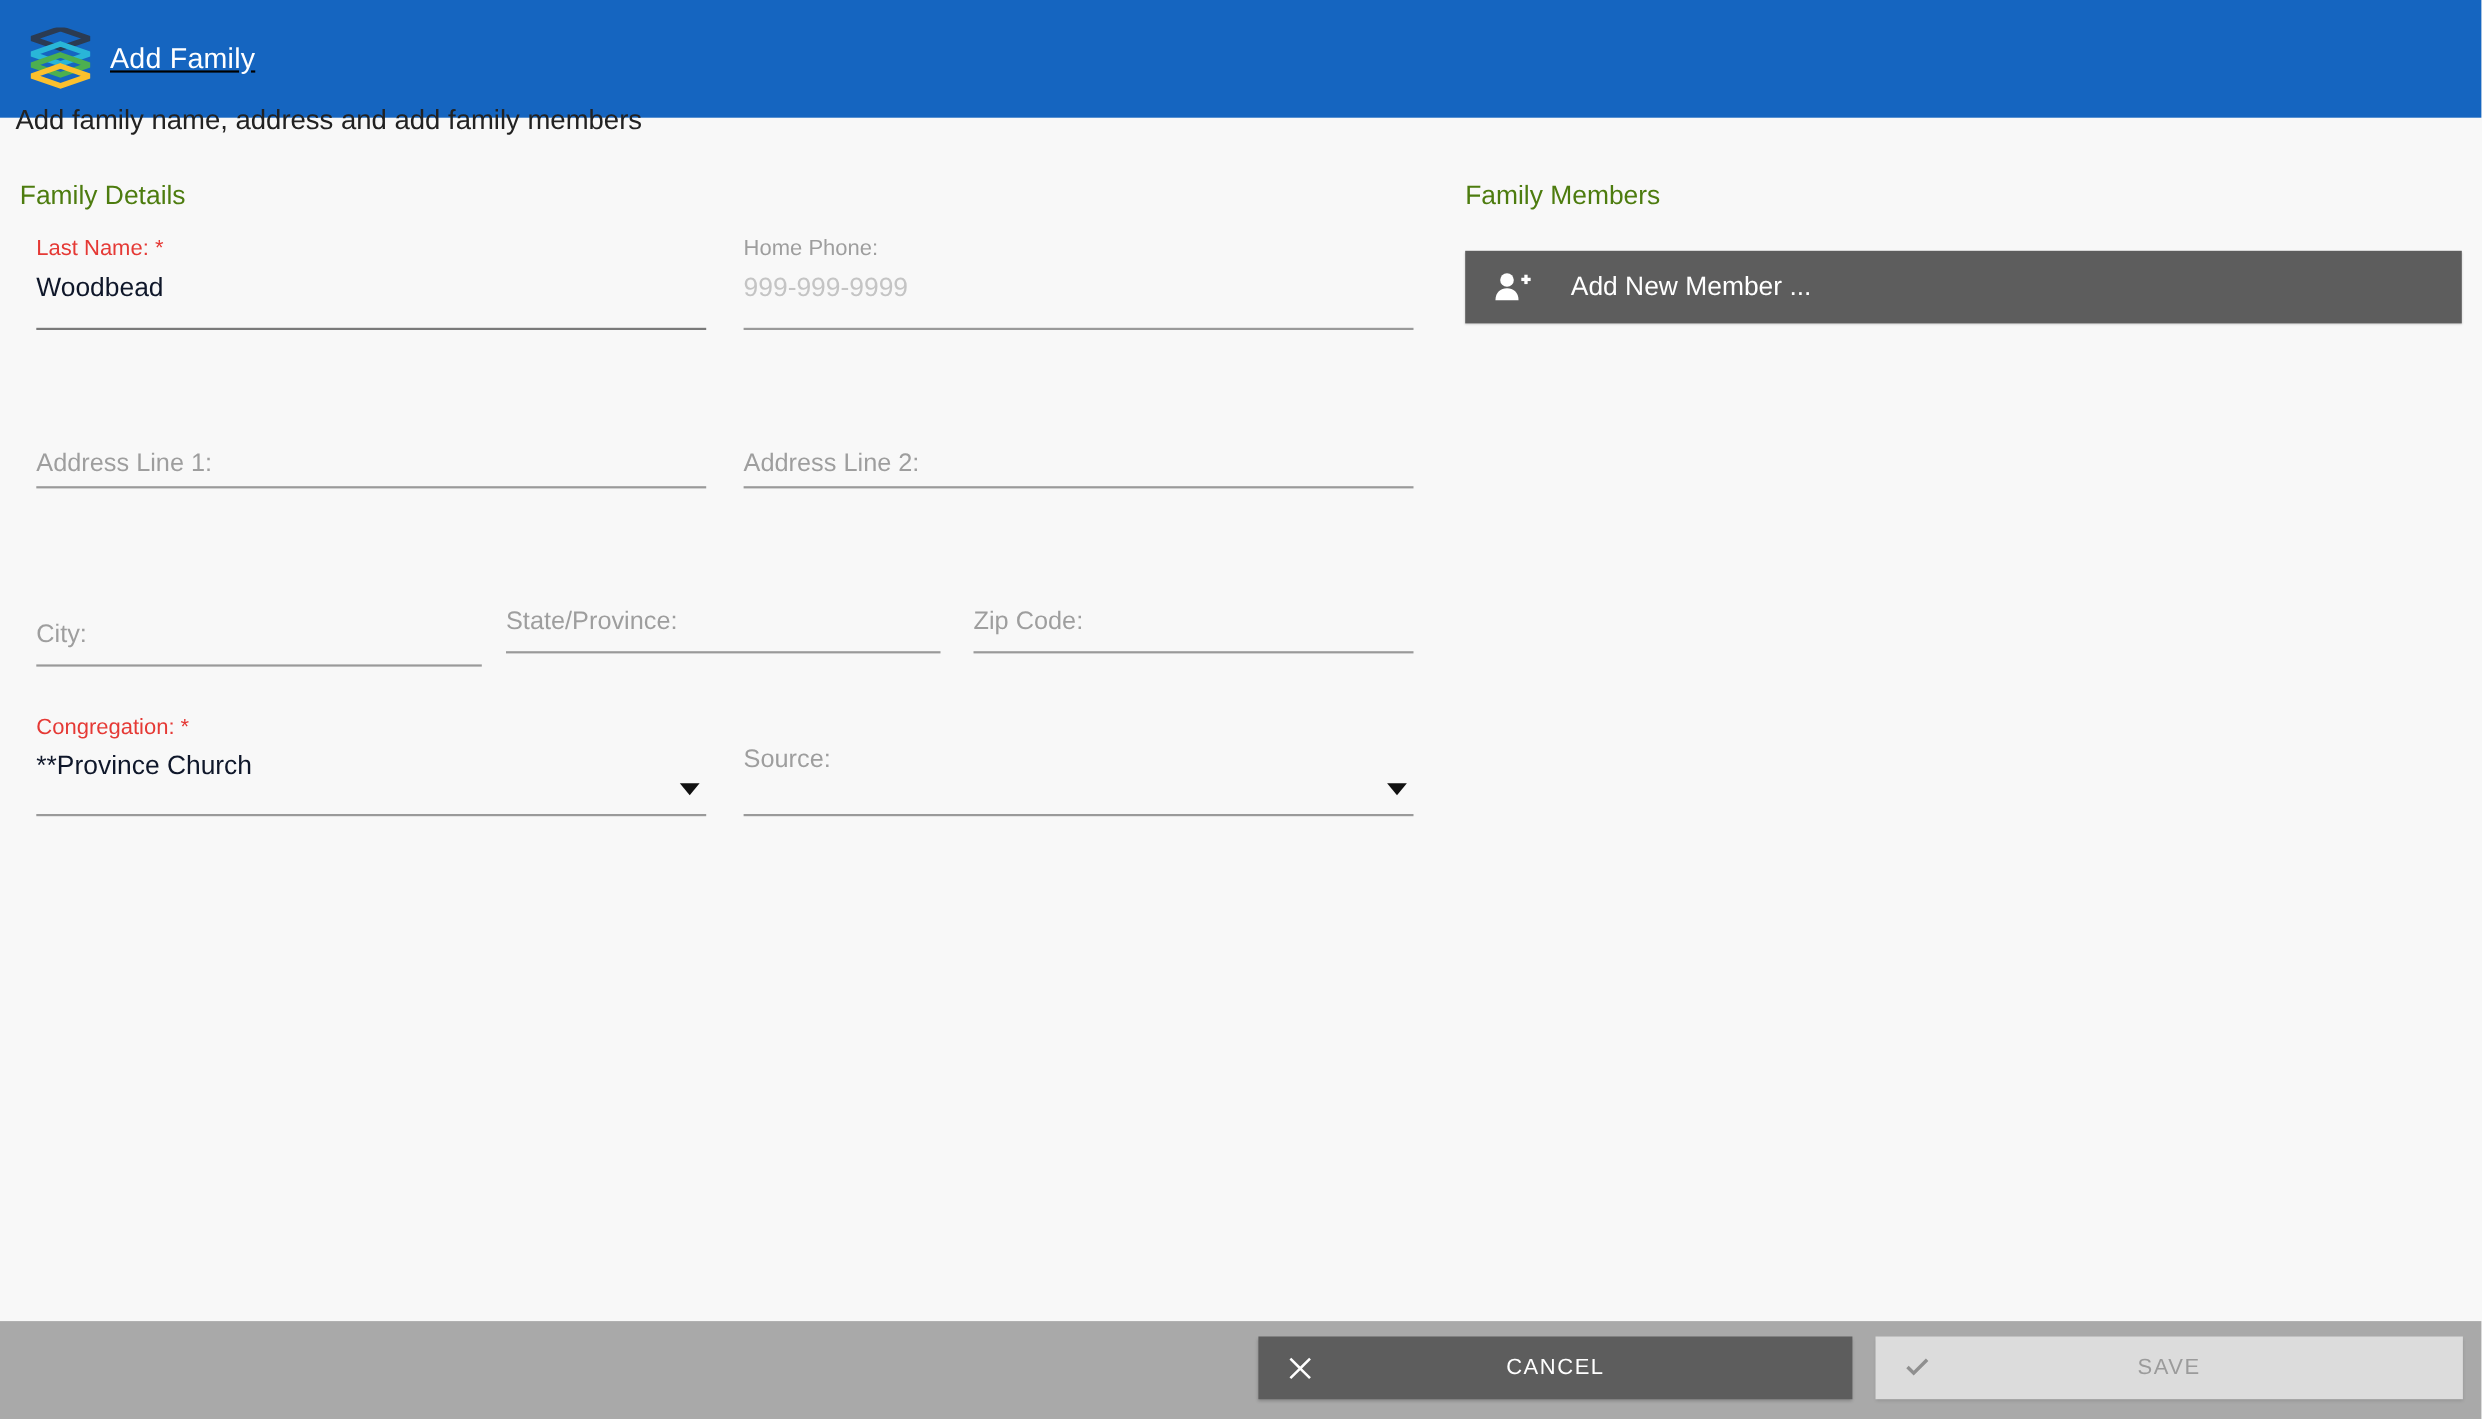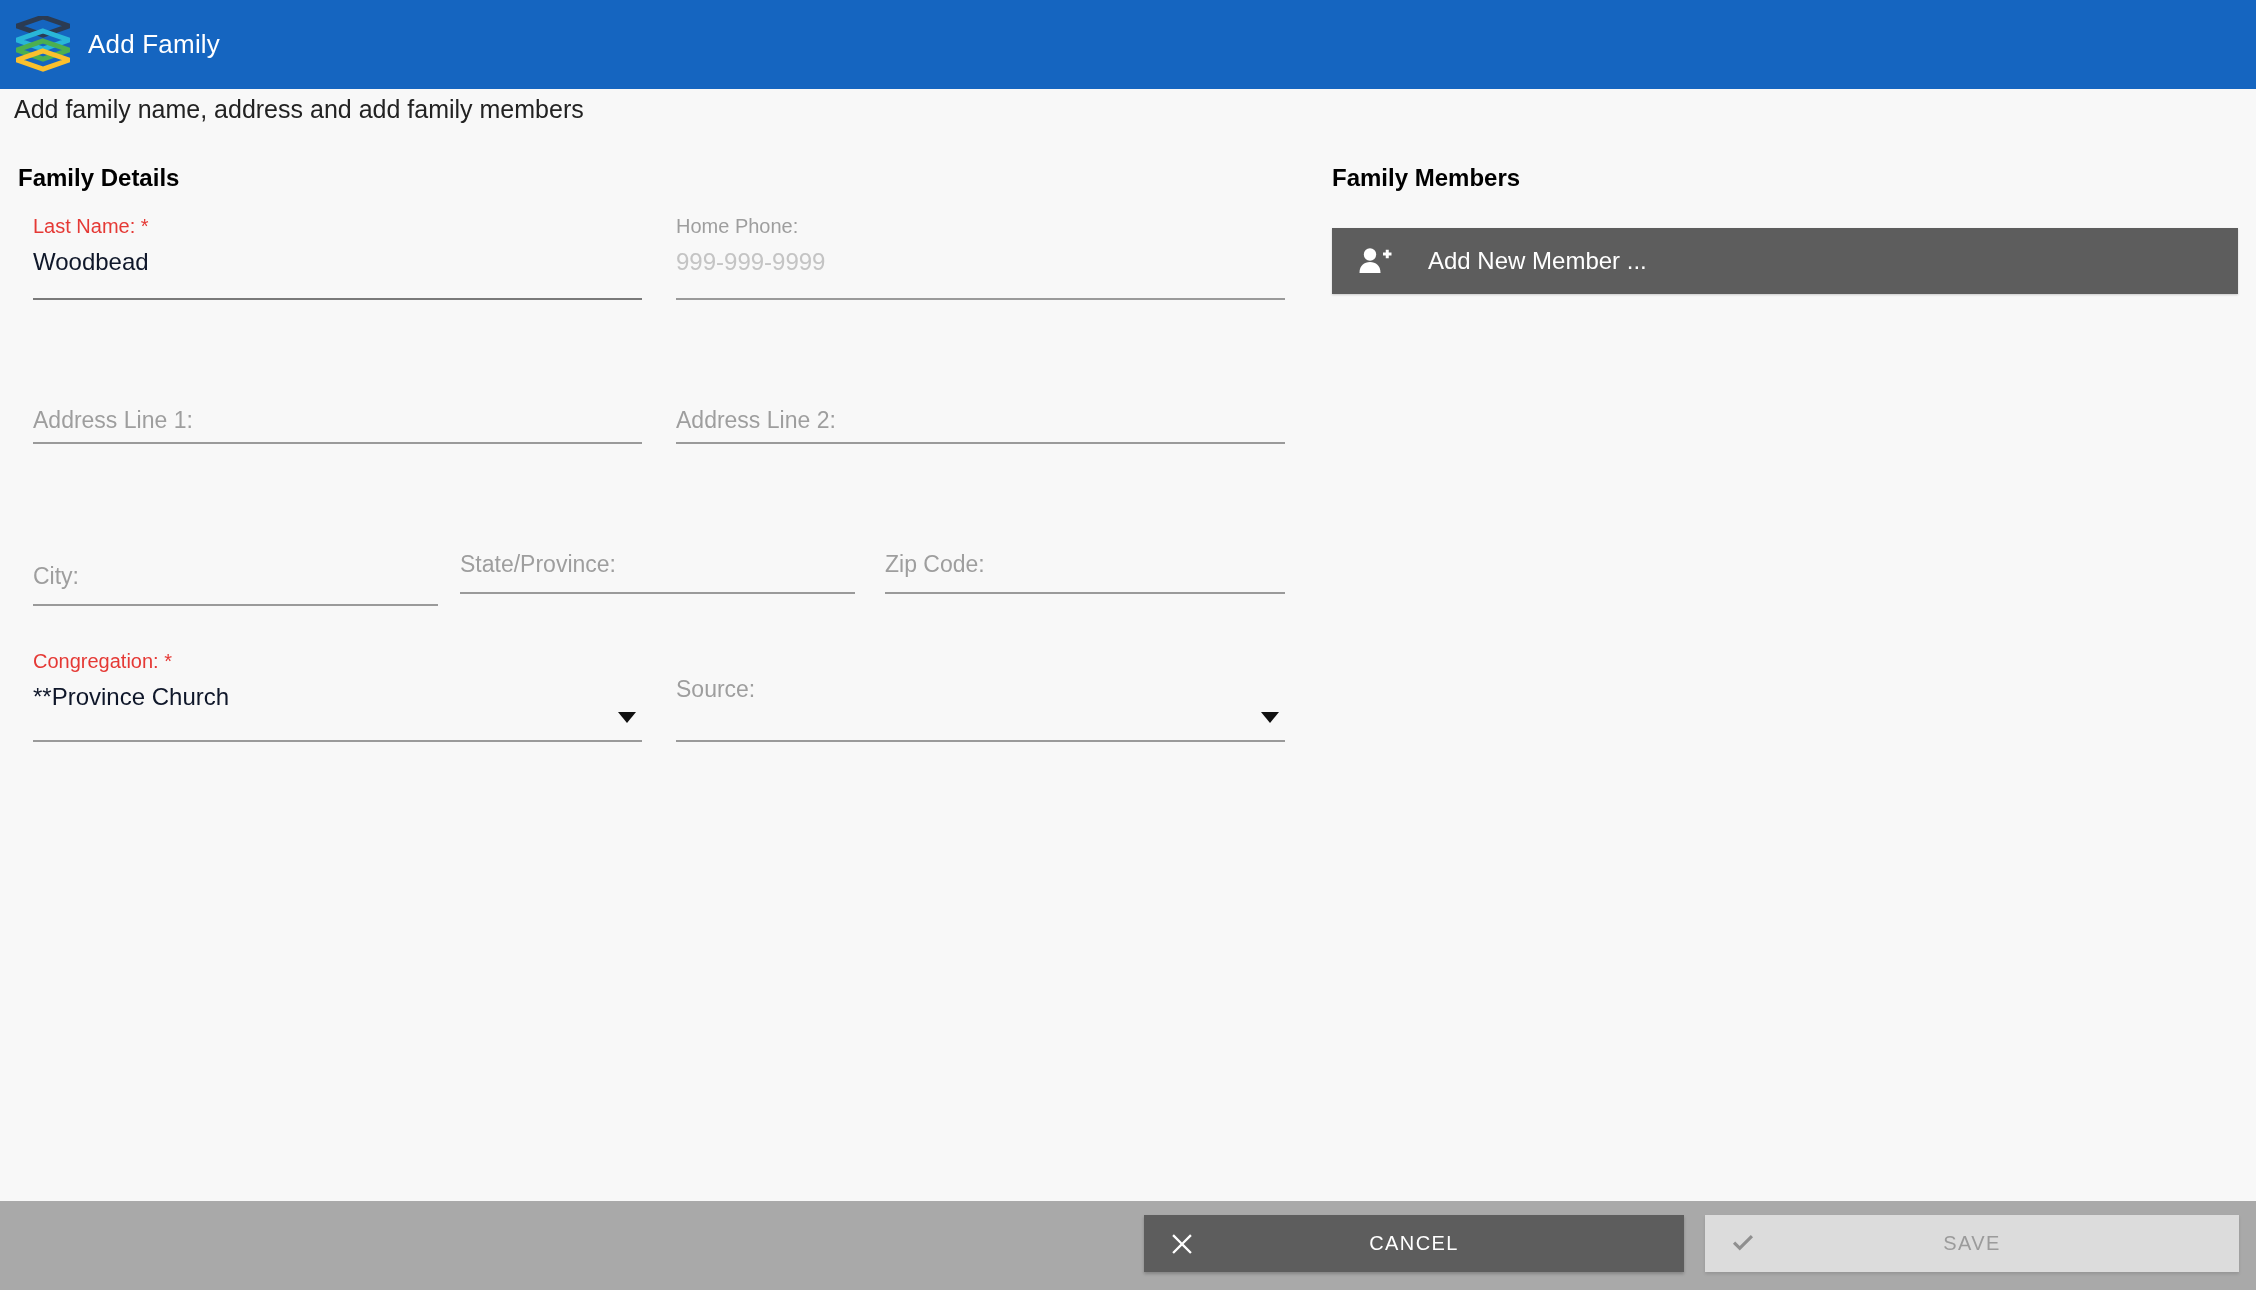--- a/index.html
+++ b/index.html
@@ -16,25 +16,26 @@
     width: 2256px;
     height: 1290px;
     background: #f8f8f8;
   }
 
   
   .appbar {
     position: absolute;
     left: 0; top: 0;
     width: 2256px;
-    height: 89px;
+    height: 107px;
     background: #1565c0;
     display: flex;
     align-items: center;
-    padding-left: 16px;
+    padding-left: 28px;
+    text-decoration: underline;
   }
   .logo {
     width: 54px;
     height: 58px;
     position: relative;
     flex: 0 0 auto;
   }
   .layer-shape {
     width: 54px;
     height: 26px;
@@ -54,22 +55,22 @@
     top: 95px;
     font-size: 25px;
     color: #222222;
     font-weight: 400;
   }
 
   
   .section-title {
     position: absolute;
     font-size: 24px;
-    font-weight: bold;
-    color: #000000;
+    font-weight: normal;
+    color: #4d7c0f;
   }
   #family-details-title { left: 18px; top: 164px; }
   #family-members-title { left: 1332px; top: 164px; }
 
   
   .field {
     position: absolute;
   }
   .field .flabel {
     position: absolute;

